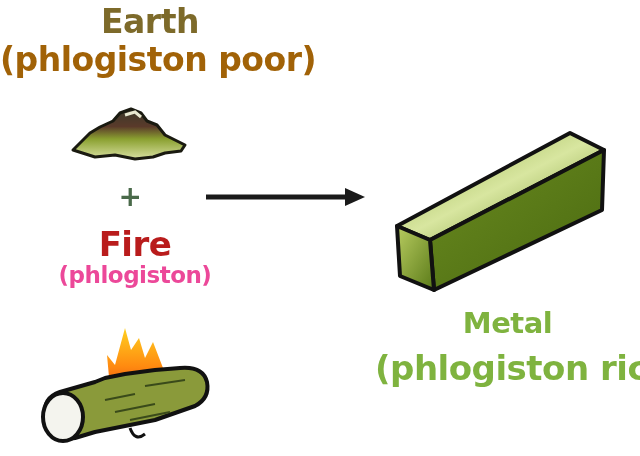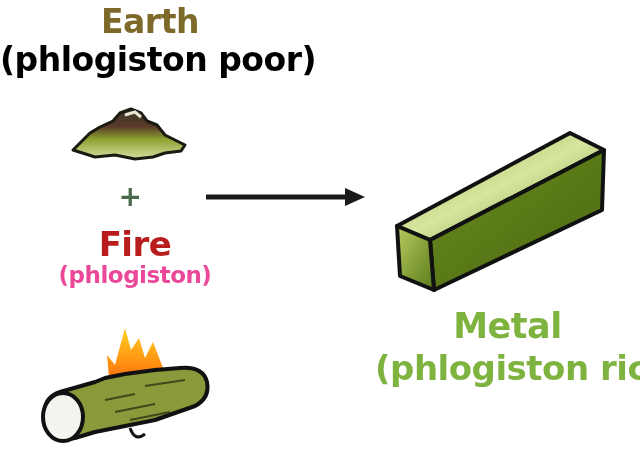--- a/index.html
+++ b/index.html
@@ -1,23 +1,23 @@
 <!DOCTYPE html>
 <html><head>
 <meta charset="utf-8">
 <style>
   html,body{margin:0;padding:0;background:#ffffff;}
   body{width:640px;height:456px;position:relative;overflow:hidden;font-family:"DejaVu Sans",sans-serif;}
   .lbl{position:absolute;font-weight:bold;text-align:center;white-space:nowrap;letter-spacing:-0.5px;}
   .earth-title{left:0;width:300px;top:2px;font-size:33px;color:#7d6a2a;}
-  .earth-sub{left:0;width:300px;top:40px;font-size:33px;color:#000000;}
+  .earth-sub{left:0;width:300px;top:40px;font-size:33px;color:#a16207;}
   .plus{left:110px;width:40px;top:180px;font-size:28px;color:#4a6a4a;}
   .fire-title{left:0;width:270px;top:224px;font-size:34px;color:#b91c1c;}
   .fire-sub{left:0;width:270px;top:262px;font-size:23px;color:#ec4899;}
-  .metal-title{left:375px;width:265px;top:306px;font-size:35px;color:#7fb33f;}
+  .metal-title{left:375px;width:265px;top:306px;font-size:29px;color:#7fb33f;}
   .metal-sub{left:375px;width:265px;top:348px;font-size:34px;color:#7fb33f;}
   svg{position:absolute;}
 </style>
 </head>
 <body>
 
 <div class="lbl earth-title">Earth</div>
 <div class="lbl earth-sub">(phlogiston poor)</div>
 
 <svg style="left:65px;top:95px;" width="130" height="70" viewBox="0 0 130 70">

